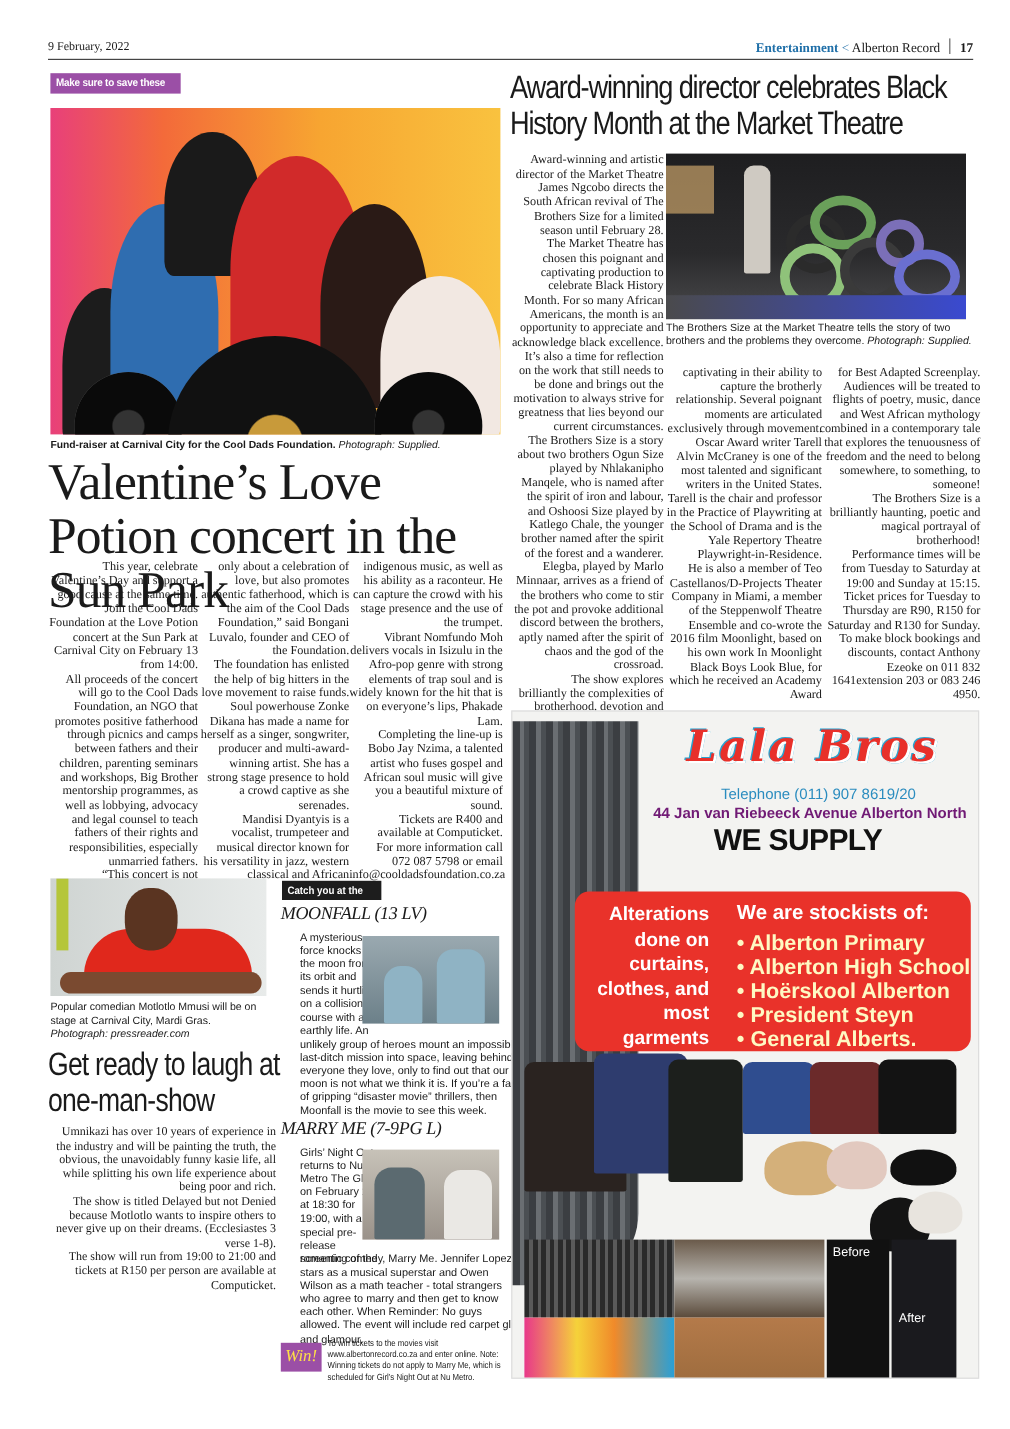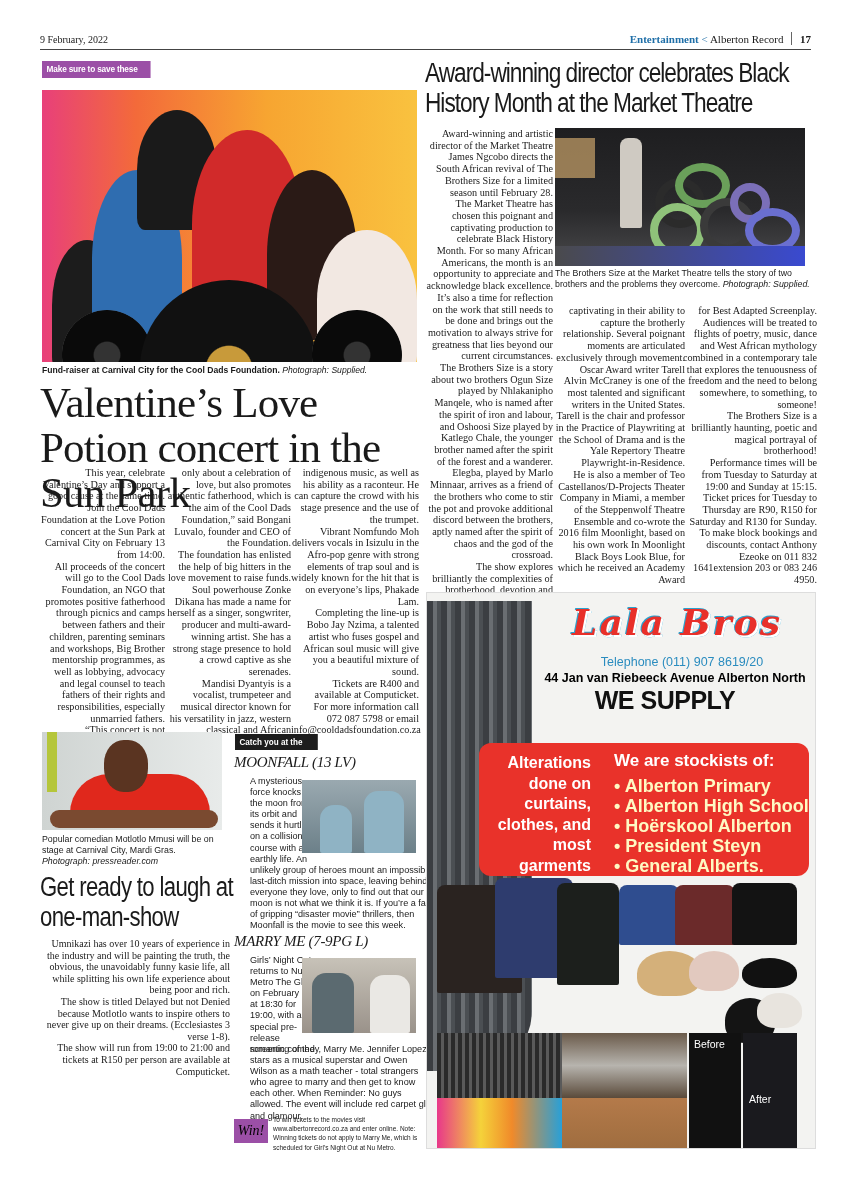--- a/index.html
+++ b/index.html
@@ -74,32 +74,32 @@
   .mt2 { left: 234px; top: 933px; }
   .movie-body { font-family: "Liberation Sans", sans-serif; font-size: 9.1px; line-height: 11.1px; margin-left: 16px; }
   .mb1a { left: 234px; top: 776px; width: 66px; }
   .mb1b { left: 234px; top: 865px; width: 185px; }
   .mb2a { left: 234px; top: 955px; width: 66px; }
   .mb2b { left: 234px; top: 1044px; width: 185px; }
   .moon-photo { left: 302px; top: 780px; width: 114px; height: 73px; background: linear-gradient(180deg, #9aa9b0, #6c8089); overflow: hidden; }
   .moon-photo .a { position: absolute; bottom: 0; width: 32px; height: 52px; background: #8fb3c4; border-radius: 14px 14px 2px 2px; }
   .marry-photo { left: 302px; top: 958px; width: 114px; height: 75px; background: linear-gradient(180deg, #c7c2b8, #9a928a); overflow: hidden; }
   .marry-photo .a { position: absolute; bottom: 0; border-radius: 14px 14px 2px 2px; }
-  .win-box { left: 234px; top: 1119px; width: 34px; height: 24px; background: #9b4fa6; color: #000000; font-style: italic; font-size: 14px; text-align: center; line-height: 24px; }
+  .win-box { left: 234px; top: 1119px; width: 34px; height: 24px; background: #9b4fa6; color: #fde047; font-style: italic; font-size: 14px; text-align: center; line-height: 24px; }
   .win-text { left: 273px; top: 1115px; width: 148px; font-family: "Liberation Sans", sans-serif; font-size: 7.4px; line-height: 9.2px; transform: scaleX(0.88); transform-origin: left; width: 168px; }
 
   
   .ad { left: 426px; top: 592px; width: 390px; height: 557px; background: #f3f3f1; border: 1px solid #ddd; overflow: hidden; }
   .ad .curtain { position: absolute; left: 0; top: 8px; width: 105px; height: 470px;
     background: repeating-linear-gradient(90deg, #3b3e42 0 6px, #6a6e72 6px 10px, #4b4f53 10px 14px); border-bottom-right-radius: 60px; }
   .ad .brand { position: absolute; left: 115px; top: 8px; width: 270px; text-align: center; font-family: "DejaVu Serif", serif;
     font-style: italic; font-weight: bold; font-size: 36px; color: #e8302a; letter-spacing: 2px;
     text-shadow: 2px 2px 0 #fff, -1px -1px 0 #2aa3cf, 2px 2px 0 #2aa3cf; }
   .ad .tel { position: absolute; left: 130px; top: 62px; width: 250px; text-align: center; font-family: "Liberation Sans", sans-serif; font-size: 12.5px; color: #2a8cbf; }
-  .ad .addr { position: absolute; left: 108px; top: 78px; width: 280px; text-align: center; font-family: "Liberation Sans", sans-serif; font-size: 12.5px; color: #000000; font-weight: bold; }
+  .ad .addr { position: absolute; left: 108px; top: 78px; width: 280px; text-align: center; font-family: "Liberation Sans", sans-serif; font-size: 12.5px; color: #701a75; font-weight: bold; }
   .ad .headline { position: absolute; left: 88px; top: 95px; width: 300px; text-align: center; font-family: "Liberation Sans", sans-serif; font-size: 25px; line-height: 25px; font-weight: bold; color: #111; letter-spacing: -0.5px; }
   .ad .redbox { position: absolute; left: 52px; top: 150px; width: 330px; height: 133px; background: #e9322a; border-radius: 12px; }
   .ad .alter { position: absolute; left: 0; top: 10px; width: 112px; text-align: right; font-family: "Liberation Sans", sans-serif; font-size: 16px; line-height: 20.5px; font-weight: bold; color: #fff; }
   .ad .stock-h { position: absolute; left: 135px; top: 8px; font-family: "Liberation Sans", sans-serif; font-size: 17px; font-weight: bold; color: #fff; }
   .ad .stock-list { position: absolute; left: 135px; top: 33px; list-style: none; font-family: "Liberation Sans", sans-serif; font-size: 18px; line-height: 20px; font-weight: bold; color: #fef9c3; }
   .ad .stock-list li::before { content: "\2022  "; }
   .ad .garment { position: absolute; border-radius: 8px 8px 2px 2px; }
   .ad .shoe { position: absolute; border-radius: 50% 50% 40% 40%; }
   .ad .pic { position: absolute; }
   .ad .ba { position: absolute; color: #fff; font-family: "Liberation Sans", sans-serif; font-size: 10.5px; }

